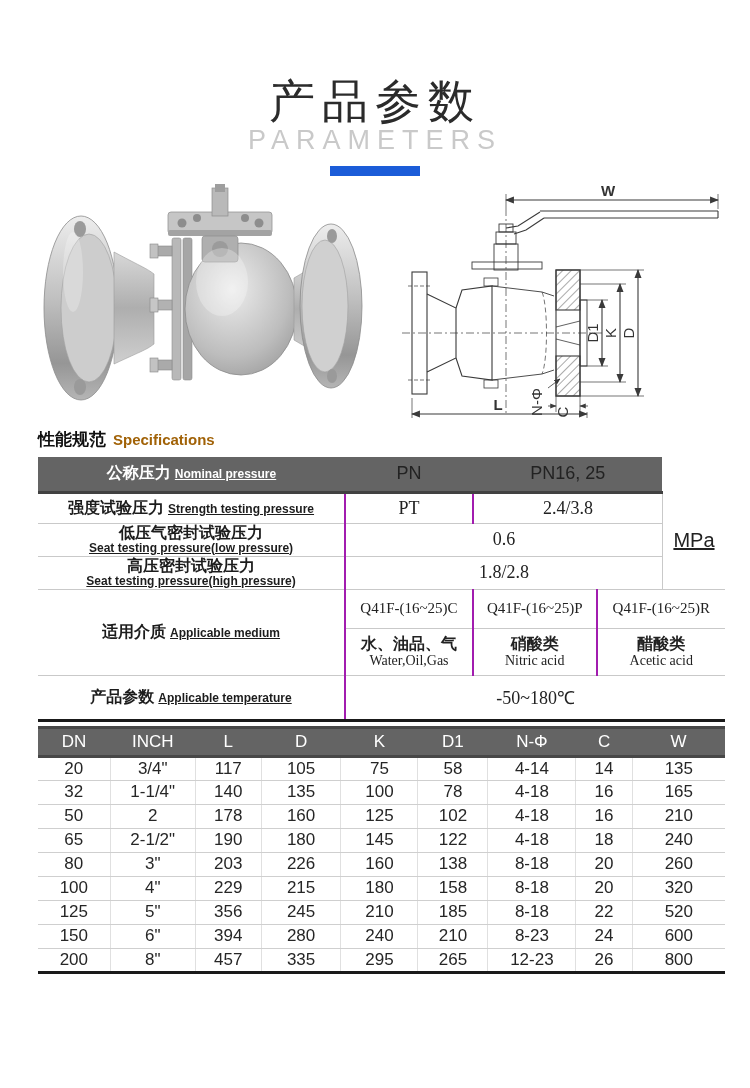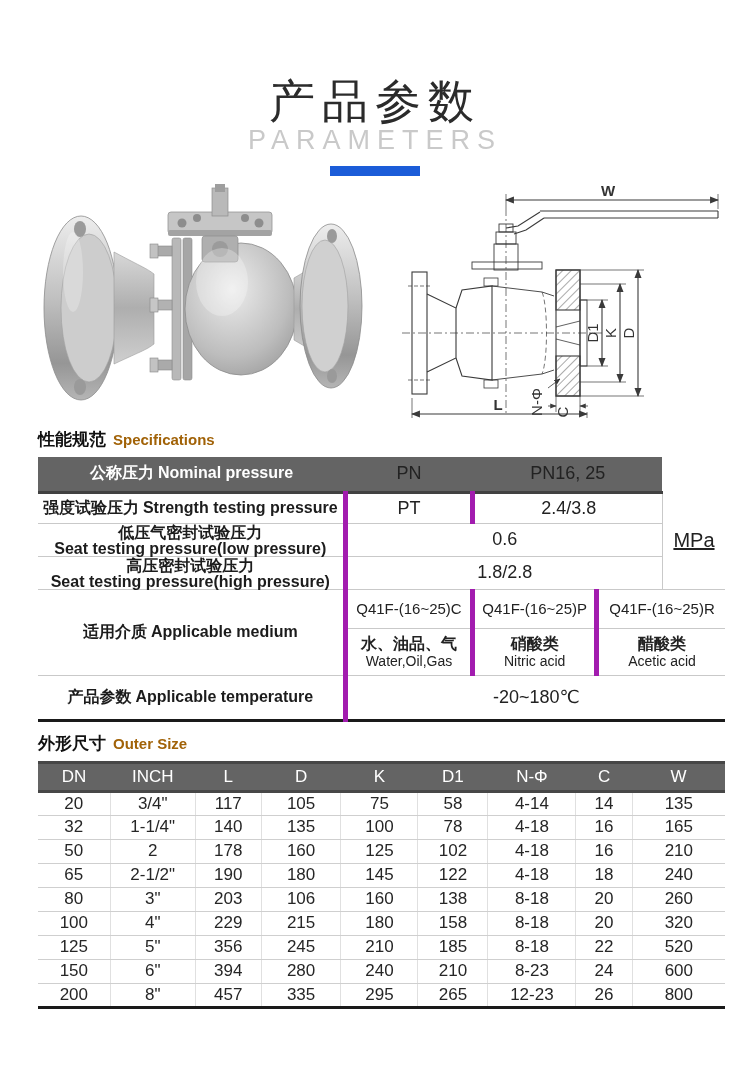--- a/index.html
+++ b/index.html
@@ -18,29 +18,29 @@
 
   
   .sec-h { margin:10px 0 6px 38px; }
   .sec-h .cn { font-size:17px; font-weight:bold; color:#111; }
   .sec-h .en { font-size:15px; font-weight:bold; color:#a16207; margin-left:7px; }
 
   
   table { border-collapse:collapse; table-layout:fixed; }
   .spec { width:687px; margin-left:38px; }
   .spec td, .spec th { text-align:center; vertical-align:middle; border-bottom:1px solid #c9c9c9; padding:0 2px; }
-  .spec .vl { border-left:5px solid #a21caf; }
+  .spec .vl { border-left:2px solid #a21caf;font-family:Liberation Serif, serif; }
   .spec tr.hrow { height:35px; }
   .spec tr.hrow th { background:#646464; color:#fff; font-weight:400; border-bottom:3px solid #414141; }
   .spec tr.hrow .ghost { background:#fff; border:none; }
   .spec .r2 { height:31px; } .spec .r3 { height:33px; } .spec .r4 { height:28px; }
   .spec .r5 { height:39px; } .spec .r6 { height:47px; } .spec .r7 { height:45px; border-bottom:3px solid #1a1a1a; }
   .spec .r7 td { border-bottom:3px solid #1a1a1a; }
   .lab-cn { font-size:16px; font-weight:bold; color:#1c1c1c; }
-  .lab-en { font-size:16px; font-weight:bold; color:#1c1c1c; margin-left:4px; }
+  .lab-en { font-size:12px; font-weight:bold; color:#1c1c1c; margin-left:4px;text-decoration:underline; }
   .hrow .lab-cn, .hrow .lab-en { color:#fff; }
   .two .lab-cn { display:block; line-height:17px; }
   .two .lab-en { display:block; line-height:15px; margin-left:0; }
   .val { font-size:18px; color:#222; }
   .model { font-size:15px; color:#222; }
   .med-cn { display:block; font-size:16px; font-weight:bold; line-height:19px; }
   .med-en { display:block; font-size:14px; line-height:16px; }
   .unit-cell { border:none; border-left:1px solid #c9c9c9; border-bottom:1px solid #c9c9c9; font-size:20px;text-decoration:underline; }
 
   
@@ -262,28 +262,25 @@
             <span class="med-cn">硝酸类</span>
             <span class="med-en">Nitric acid</span>
           </td>
       <td colspan="2" class="vl">
             <span class="med-cn">醋酸类</span>
             <span class="med-en">Acetic acid</span>
           </td>
     </tr>
     <tr class="r7">
       <td><span class="lab-cn">产品参数</span><span class="lab-en">Applicable temperature</span></td>
-      <td colspan="4" class="vl val">-20~180℃</td>
+      <td colspan="4" class="vl val">-50~180℃</td>
     </tr>
   </tbody>
     </table>
 
-  <div class="sec-h">
-    <span class="cn">外形尺寸</span><span class="en">Outer Size</span>
-  </div>
 
   <table class="dims">
     <colgroup>
       <col style="width:10.5%">
         <col style="width:12.4%">
         <col style="width:9.6%">
         <col style="width:11.6%">
       <col style="width:11.2%">
         <col style="width:10.2%">
         <col style="width:12.8%">
@@ -345,21 +342,21 @@
           <td>145</td>
           <td>122</td>
           <td>4-18</td>
           <td>18</td>
           <td>240</td>
         </tr>
         <tr>
           <td>80</td>
           <td>3"</td>
           <td>203</td>
-          <td>106</td>
+          <td>226</td>
           <td>160</td>
           <td>138</td>
           <td>8-18</td>
           <td>20</td>
           <td>260</td>
         </tr>
         <tr>
           <td>100</td>
           <td>4"</td>
           <td>229</td>

